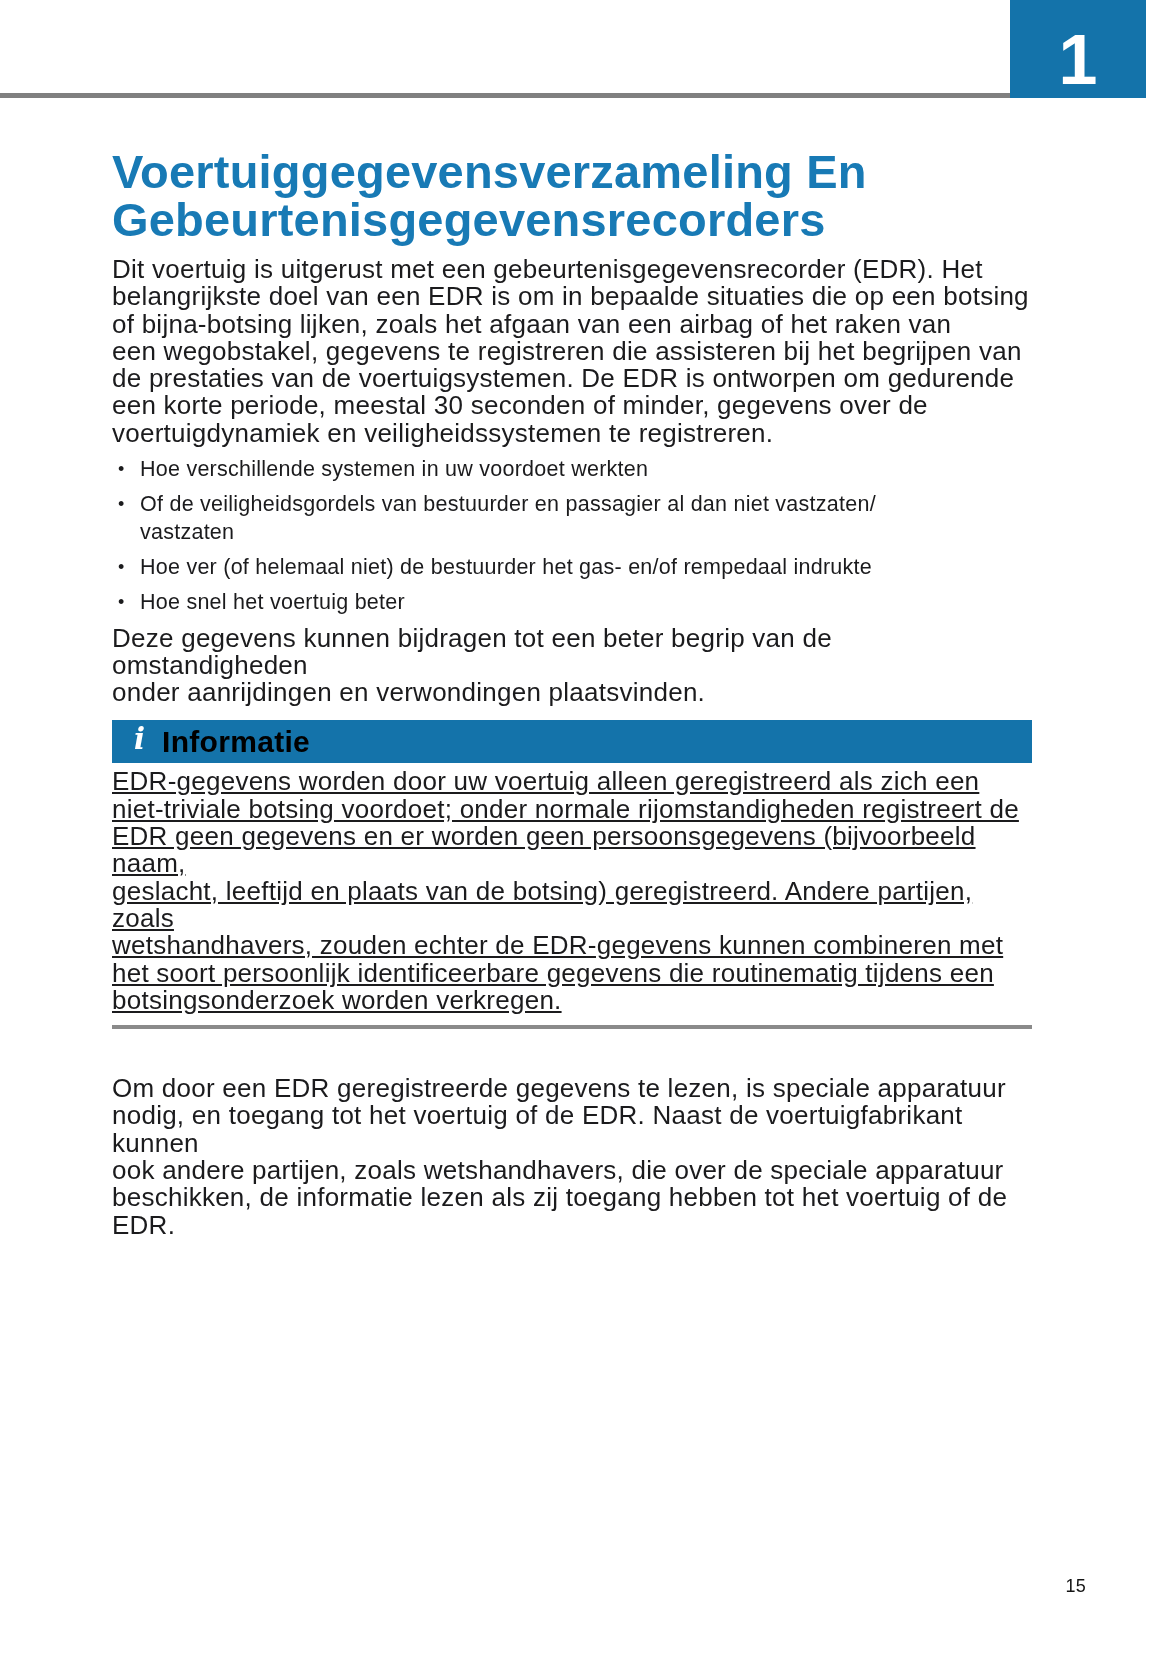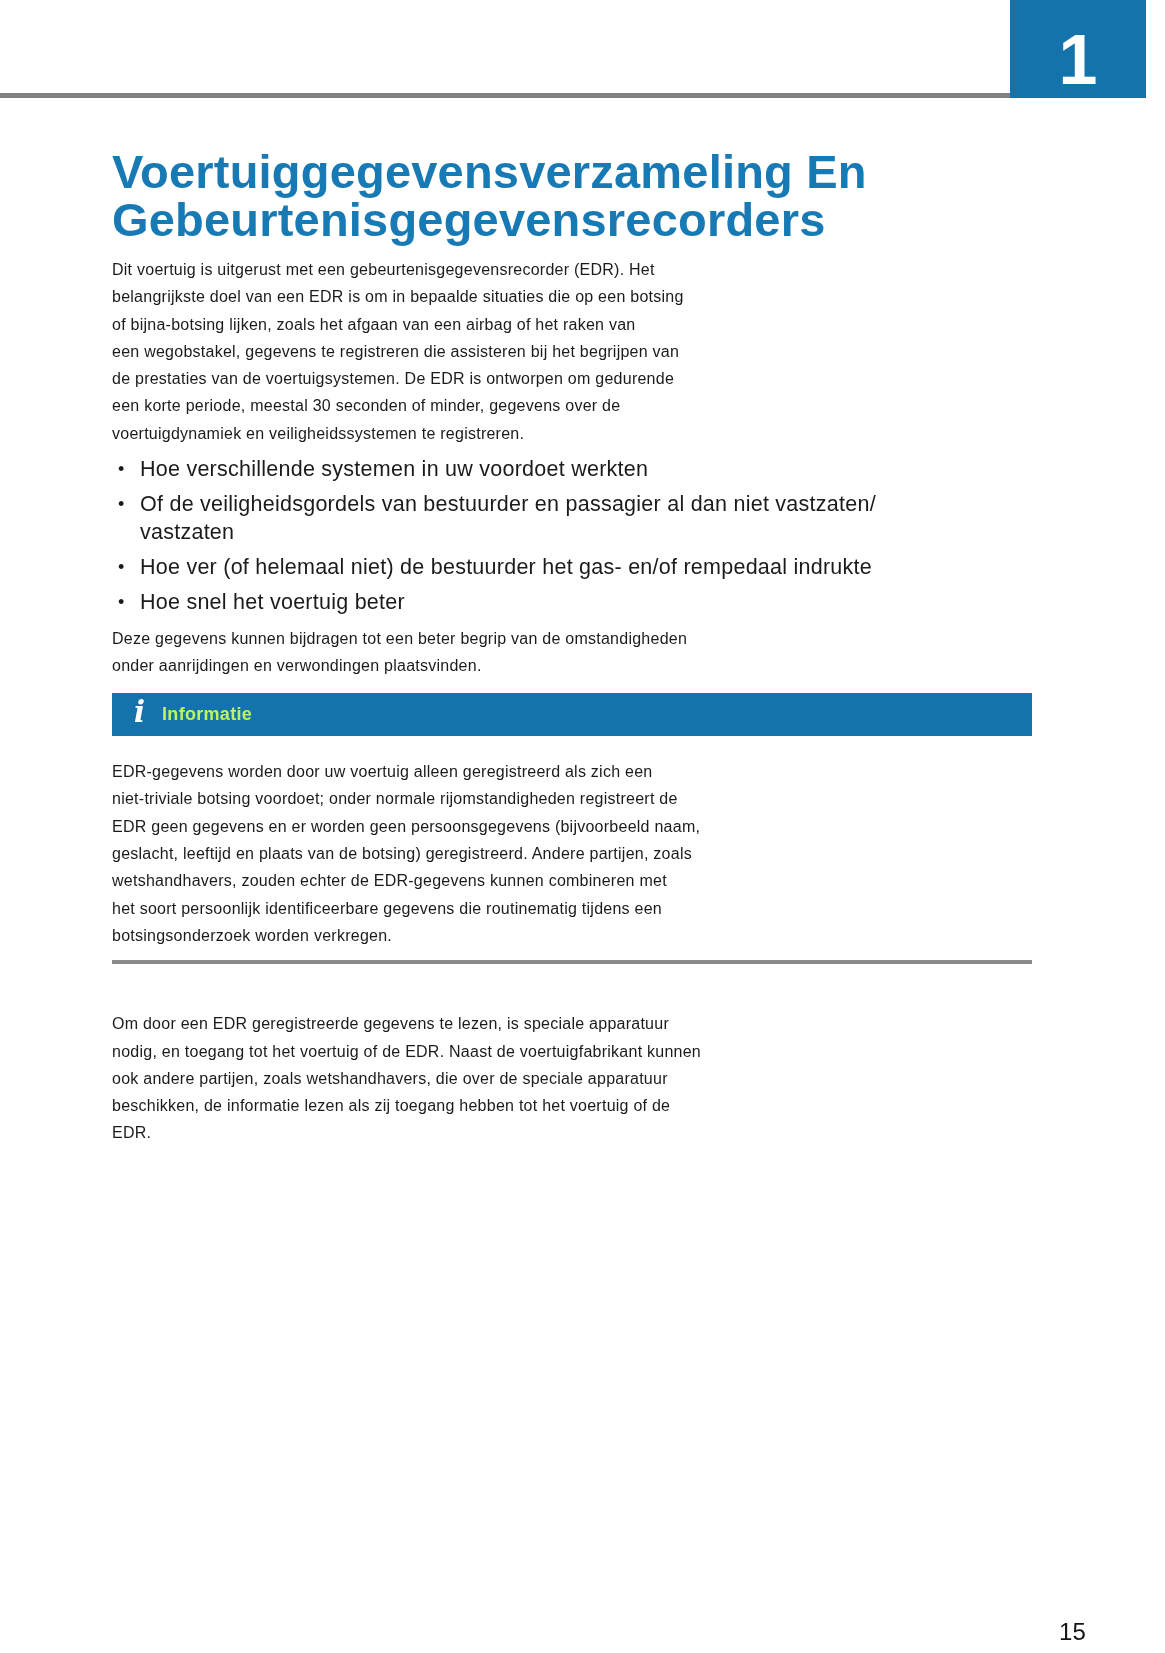--- a/index.html
+++ b/index.html
@@ -35,21 +35,21 @@
     position:absolute;left:112px;top:148px;width:920px;
   }
   .lines{white-space:pre-line;}
   .page-title{
     margin:0;
     font-size:47px;line-height:48px;font-weight:700;
     color:var(--heading-blue);
     letter-spacing:0.2px;
   }
   .para{
-    font-size:16px;line-height:27.3px;letter-spacing:0.25px;
+    font-size:26px;line-height:27.3px;letter-spacing:0.25px;
     margin:0;
   }
   .intro-para{margin-top:12px;}
   .list-intro{margin-top:23px;}
   .bullet-list{
     list-style:none;margin:9px 0 0 0;padding:0;
   }
   .bullet-item{
     position:relative;
     padding-left:28px;
@@ -69,32 +69,32 @@
     padding:0 0 0 22px;
   }
   .info-icon{
     color:#ffffff;
     font-family:"DejaVu Serif","Liberation Serif",serif;
     font-style:italic;font-weight:700;
     font-size:29px;line-height:29px;
     transform:translateY(-2px);
   }
   .info-title{
-    color:#bef264;font-size:18px;font-weight:700;
+    color:#000000;font-size:30px;font-weight:700;
     margin-left:17px;letter-spacing:0.3px;
   }
-  .info-body{margin-top:22px;}
+  .info-body{margin-top:5px;text-decoration:underline;}
   .info-divider{
     margin-top:11px;height:4px;width:100%;
     background:#8a8a8a;border:none;
   }
   .final-para{margin-top:46px;}
   .page-number{
-    position:absolute;right:79px;top:1619px;
-    font-size:24px;line-height:26px;color:#141414;
+    position:absolute;right:79px;top:1573px;
+    font-size:18px;line-height:26px;color:#141414;
     letter-spacing:0.2px;
   }
 </style>
 </head>
 <body>
 
 <div class="chapter-tab">
   <span class="digit">1</span>
 </div>
 <div class="top-rule"></div>

